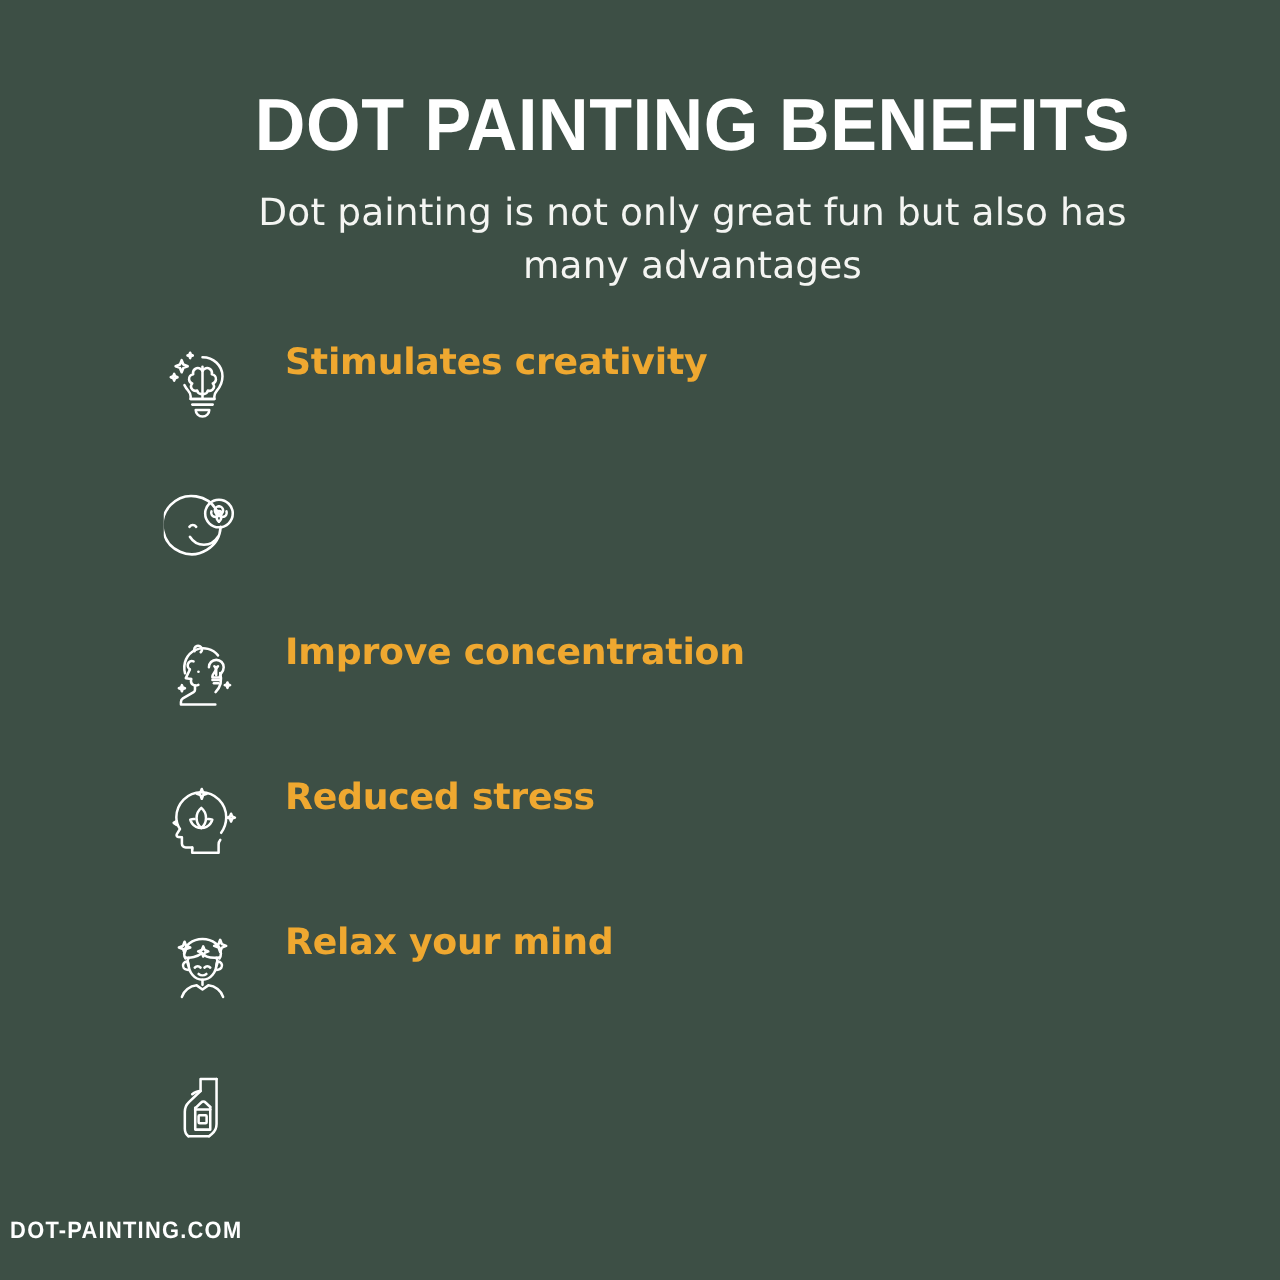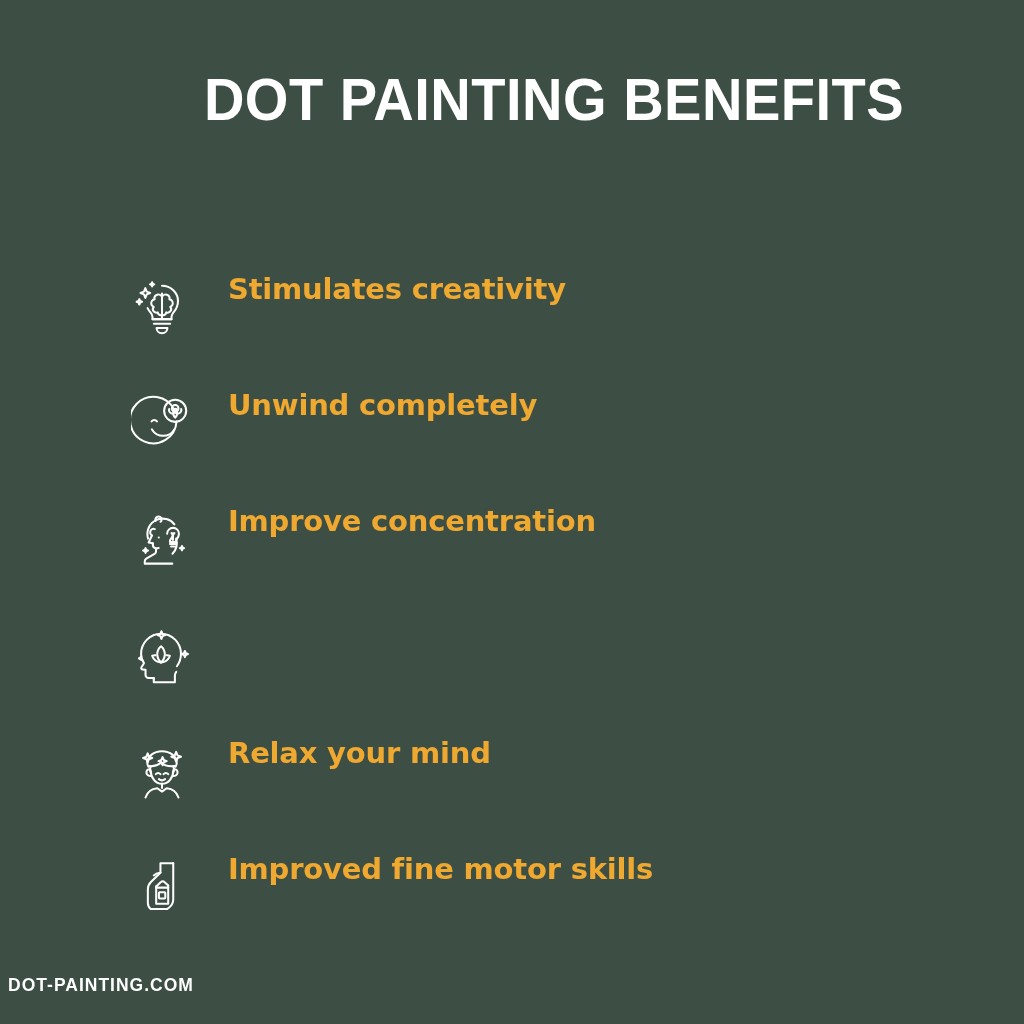--- a/index.html
+++ b/index.html
@@ -107,20 +107,21 @@
     display: inline-block;
   }
 </style>
 </head>
 <body>
 
 <div id="poster">
 
   <div class="header">
     <h1 class="poster-title">DOT PAINTING BENEFITS</h1>
+    <p class="poster-subtitle">Dot painting is not only great fun but also has many advantages</p>
   </div>
 
   <div class="benefits">
 
     <div class="benefit-row">
       <span class="benefit-icon">
         <svg viewBox="0 0 64 64" fill="none" stroke="#ffffff" stroke-width="2.1" stroke-linecap="round" stroke-linejoin="round">
           <path d="M32 9c9.1 0 16.5 7 16.5 15.7 0 5.4-2.4 9.3-4.6 11.9-1.3 1.6-2.1 3-2.1 4.6v2.3H22.2v-2.3c0-1.6-.8-3-2.1-4.6-1-1.2-2.1-2.7-3-4.5"></path>
           <path d="M22.2 43.5h19.6"></path>
           <path d="M23.6 48.2h16.8"></path>
@@ -145,21 +146,20 @@
           <circle cx="45.6" cy="18.4" r="11.4"></circle>
           <path d="M45.6 12.4c1.9 0 3.4 1.6 3.4 3.5 0 .8-.3 1.6-.8 2.2"></path>
           <path d="M45.6 12.4c-1.9 0-3.4 1.6-3.4 3.5 0 .8.3 1.6.8 2.2"></path>
           <path d="M51.8 16.6c.6 1.8-.4 3.8-2.2 4.4-.8.3-1.6.2-2.3-.1"></path>
           <path d="M39.4 16.6c-.6 1.8.4 3.8 2.2 4.4.8.3 1.6.2 2.3-.1"></path>
           <path d="M45.6 25.2c1.5-1.2 2.2-3.2 1.6-5-.3-.8-.8-1.4-1.5-1.9"></path>
           <path d="M45.6 25.2c-1.5-1.2-2.2-3.2-1.6-5 .3-.8.8-1.4 1.5-1.9"></path>
           <circle cx="45.6" cy="18.4" r="2.1"></circle>
         </svg>
       </span>
-      <span class="benefit-label">Unwind completely</span>
     </div>
 
     <div class="benefit-row">
       <span class="benefit-icon">
         <svg viewBox="0 0 64 64" fill="none" stroke="#ffffff" stroke-width="2.1" stroke-linecap="round" stroke-linejoin="round">
           <path d="M17.6 30.6c-2.2-8 1.4-16.2 8.8-19.4 6.6-2.8 14.2-.8 18.4 4.6"></path>
           <path d="M46.6 30.4c1.6 5.6.2 11.6-3.8 15.8"></path>
           <path d="M24.6 20.8c-1.4-.6-3-.2-4 1-1.4 1.7-1 4.2.8 5.4"></path>
           <path d="M21.6 27.4l-3.4 7.2 4.4.8"></path>
           <path d="M22.6 35.4c-.4 2.4.2 4.2 2.2 5 1.2.5 2.6.4 3.8-.2"></path>
@@ -184,20 +184,21 @@
           <path d="M47.4 42.6c2.6-3.6 4.2-8 4.2-12.8C51.6 18.3 42.4 9 31 9S10.4 18.3 10.4 29.8c0 4 .8 6.6 3 9.6l-2.6 4.2c-.6 1 0 2.3 1.2 2.4l3 .3v5.3c0 1.7 1.4 3.1 3.1 3.1h5.4v1.3"></path>
           <path d="M23.5 54.7V59h21.8v-6.8c0-1.4.5-2.7 1.4-3.8"></path>
           <path d="M10.6 32.8l-2.4 1.6 2.4 1.6"></path>
           <path d="M31 22c2.4 2 3.9 5 3.9 8.3 0 3.3-1.5 6.3-3.9 8.3-2.4-2-3.9-5-3.9-8.3 0-3.3 1.5-6.3 3.9-8.3z"></path>
           <path d="M31 38.6c-3.1 0-5.9-1.5-7.6-3.8-.7-.9-1.2-2-1.5-3.1 1.1-.4 2.3-.6 3.5-.5"></path>
           <path d="M31 38.6c3.1 0 5.9-1.5 7.6-3.8.7-.9 1.2-2 1.5-3.1-1.1-.4-2.3-.6-3.5-.5"></path>
           <path d="M31.4 6.4l1.1 2.9 2.9 1.1-2.9 1.1-1.1 2.9-1.1-2.9-2.9-1.1 2.9-1.1z"></path>
           <path d="M55.6 26.8l.9 2.3 2.3.9-2.3.9-.9 2.3-.9-2.3-2.3-.9 2.3-.9z"></path>
         </svg>
       </span>
+      <span class="benefit-label">Reduced stress</span>
     </div>
 
     <div class="benefit-row">
       <span class="benefit-icon">
         <svg viewBox="0 0 64 64" fill="none" stroke="#ffffff" stroke-width="2.1" stroke-linecap="round" stroke-linejoin="round">
           <path d="M18 26.6c-.8-1.2-1.2-2.6-1.2-4.1 0-6.6 6.8-12 15.2-12s15.2 5.4 15.2 12c0 1.5-.4 2.9-1.2 4.1"></path>
           <path d="M18.4 25.8c3.6.6 9.2-.6 13-3.6 2.4 2.8 7.8 4.4 14.2 3.6"></path>
           <path d="M20.6 26c-.6 1-1 2.2-1 3.5 0 1.1.3 2.2.8 3.1"></path>
           <path d="M43.4 26c.6 1 1 2.2 1 3.5 0 1.1-.3 2.2-.8 3.1"></path>
           <path d="M20 29.4c-1.8-.6-3.6.5-4 2.3-.4 1.9.8 3.7 2.7 4.1l1.6.3"></path>
@@ -223,21 +224,20 @@
           <path d="M43.6 6.4v37.2c0 3.2-1.4 6.2-3.9 8.2l-2.3 1.9"></path>
           <path d="M20.4 53.6h16.9"></path>
           <path d="M30.4 16.3c-2.6 0-5 1-6.9 2.7"></path>
           <path d="M26.3 30.2l4.6-4.4c1-1 2.6-1 3.6 0l3.9 3.7"></path>
           <path d="M26 31.6v-1.4"></path>
           <path d="M26 31.6h12.4"></path>
           <path d="M26 31.6v16.6h12.4V29.5"></path>
           <rect x="28.8" y="36.3" width="6.6" height="6.6" rx="0.8"></rect>
         </svg>
       </span>
-      <span class="benefit-label">Improved fine motor skills</span>
     </div>
 
   </div>
 
   <div class="footer">
     <span class="footer-text">DOT-PAINTING.COM</span>
   </div>
 
 </div>
 

